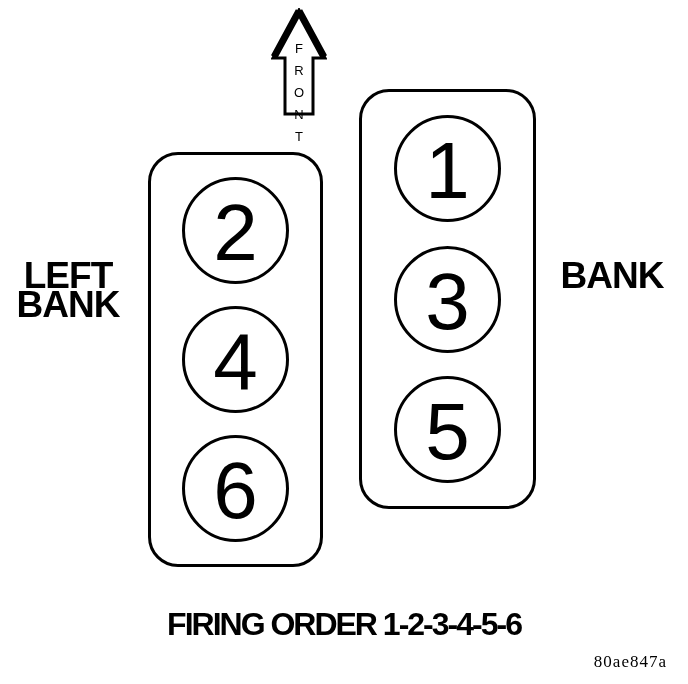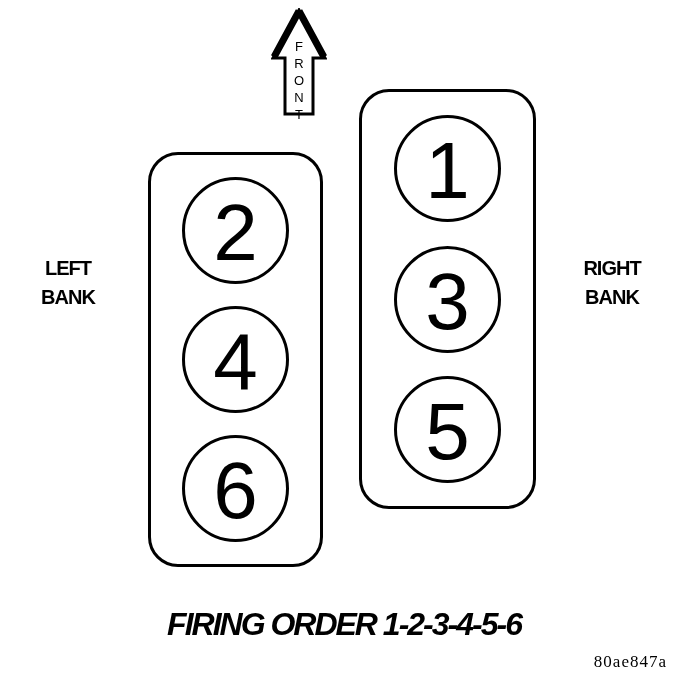--- a/index.html
+++ b/index.html
@@ -32,21 +32,21 @@
     display: block;
   }
   .front-label {
     position: absolute;
     left: 50%;
     top: 30px;
     transform: translateX(-50%);
     width: 14px;
     text-align: center;
     font-size: 13px;
-    line-height: 17px;
+    line-height: 22px;
     font-weight: 400;
     word-break: break-all;
     letter-spacing: 0;
   }
 
   
   .bank {
     position: absolute;
     box-sizing: border-box;
     border: 3px solid #000000;
@@ -75,42 +75,41 @@
     font-size: 80px;
     font-weight: 400;
     line-height: 1;
     padding-top: 5px;
   }
 
   
   .bank-label {
     position: absolute;
     width: 110px;
-    top: 254px;
+    top: 261px;
     text-align: center;
     font-weight: 700;
-    font-size: 20px;
+    font-size: 37px;
     line-height: 29px;
     letter-spacing: -1px;
   }
   .bank-label.left  { left: 13px; }
   .bank-label.right { left: 557px; }
 
   
   .caption {
     position: absolute;
     left: 0;
     top: 606px;
     width: 688px;
     text-align: center;
     font-weight: 700;
     font-size: 32px;
     letter-spacing: -2px;
     white-space: nowrap;
-    font-style: italic;
   }
 
   
   .ref-code {
     position: absolute;
     top: 652px;
     right: 21px;
     font-family: "Liberation Serif", serif;
     font-size: 17px;
     font-weight: 400;
@@ -154,21 +153,20 @@
     </div>
     <div class="cyl">
       <span>3</span>
     </div>
     <div class="cyl">
       <span>5</span>
     </div>
   </div>
 
   <div class="bank-label right">
-    <div>RIGHT</div>
     <div>BANK</div>
   </div>
 
   <div class="caption">FIRING ORDER 1-2-3-4-5-6</div>
 
   <div class="ref-code">80ae847a</div>
 
 </div>
 
 </body></html>

